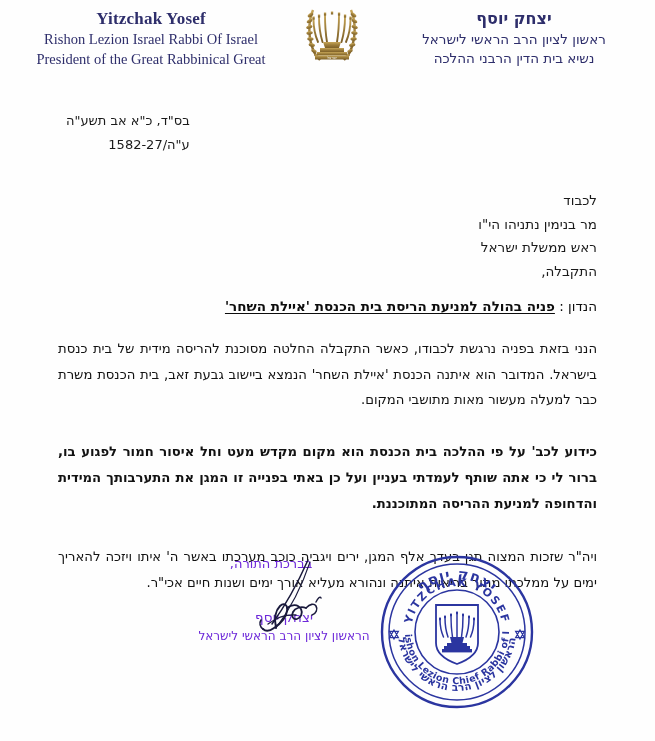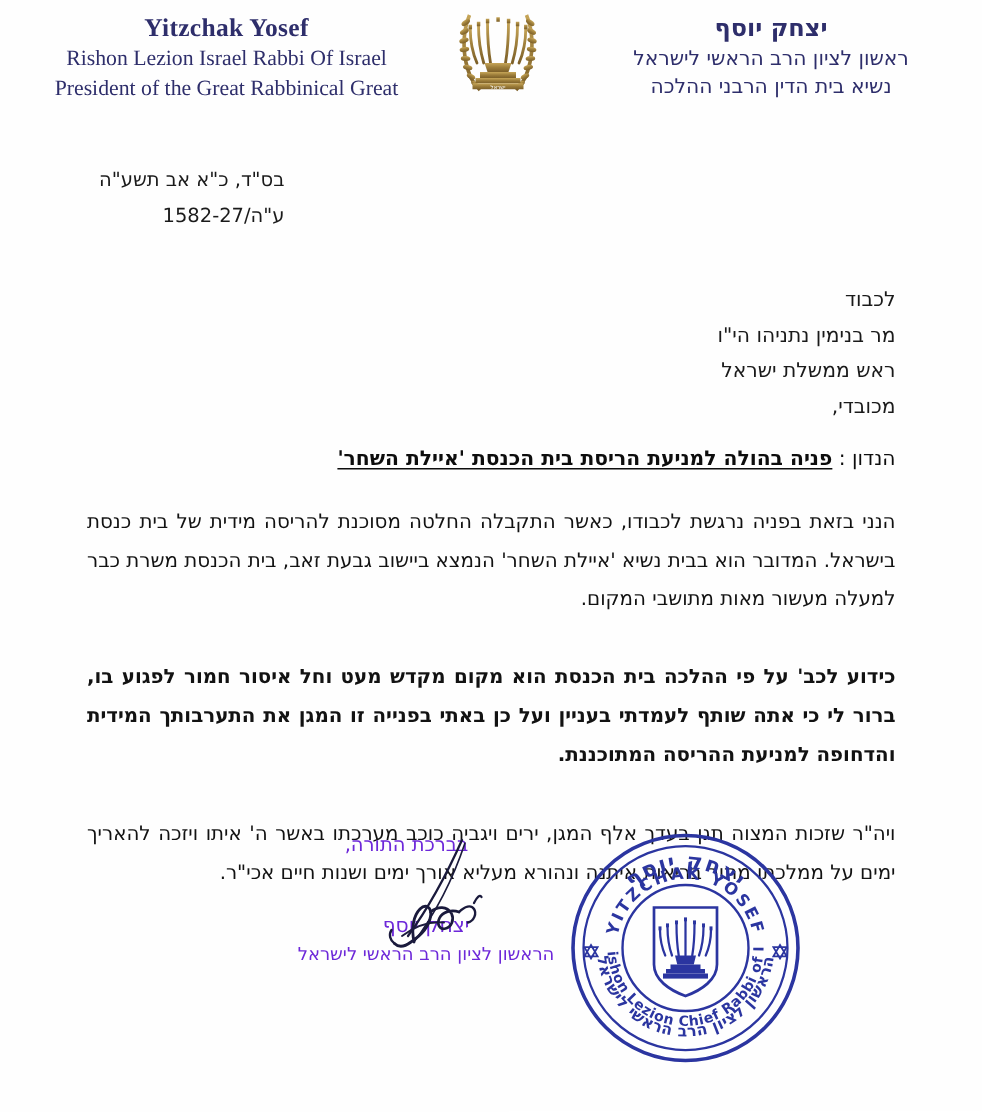--- a/index.html
+++ b/index.html
@@ -294,29 +294,29 @@
     <div>בס"ד, כ"א אב תשע"ה</div>
     <div>ע"ה/1582-27</div>
   </div>
 
   <div class="addressee">
     <div>לכבוד</div>
     <div>מר בנימין נתניהו הי"ו</div>
     <div>ראש ממשלת ישראל</div>
   </div>
 
-  <div class="salutation">מכובדי,</div>
+  <div class="salutation">התקבלה,</div>
 
   <div class="subject">
     <span class="label">הנדון :</span>
     <span class="topic">פניה בהולה למניעת הריסת בית הכנסת 'איילת השחר'</span>
   </div>
 
   <div class="body-col">
-    <p class="para p1">הנני בזאת בפניה נרגשת לכבודו, כאשר התקבלה החלטה מסוכנת להריסה מידית של בית כנסת בישראל. המדובר הוא בבית נשיא 'איילת השחר' הנמצא ביישוב גבעת זאב, בית הכנסת משרת כבר למעלה מעשור מאות מתושבי המקום.</p>
+    <p class="para p1">הנני בזאת בפניה נרגשת לכבודו, כאשר התקבלה החלטה מסוכנת להריסה מידית של בית כנסת בישראל. המדובר הוא איתנה הכנסת 'איילת השחר' הנמצא ביישוב גבעת זאב, בית הכנסת משרת כבר למעלה מעשור מאות מתושבי המקום.</p>
     <p class="para bold p2">כידוע לכב' על פי ההלכה בית הכנסת הוא מקום מקדש מעט וחל איסור חמור לפגוע בו, ברור לי כי אתה שותף לעמדתי בעניין ועל כן באתי בפנייה זו המגן את התערבותך המידית והדחופה למניעת ההריסה המתוכננת.</p>
     <p class="para last">ויה"ר שזכות המצוה תגן בעדך אלף המגן, ירים ויגביה כוכב מערכתו באשר ה' איתו ויזכה להאריך ימים על ממלכתו מתוך בריאות איתנה ונהורא מעליא אורך ימים ושנות חיים אכי"ר.</p>
   </div>
 
   <div class="sign-block">
     <div class="sign-greet">בברכת התורה,</div>
     <div class="sign-name">יצחק יוסף</div>
     <div class="sign-title">הראשון לציון הרב הראשי לישראל</div>
   </div>
 

